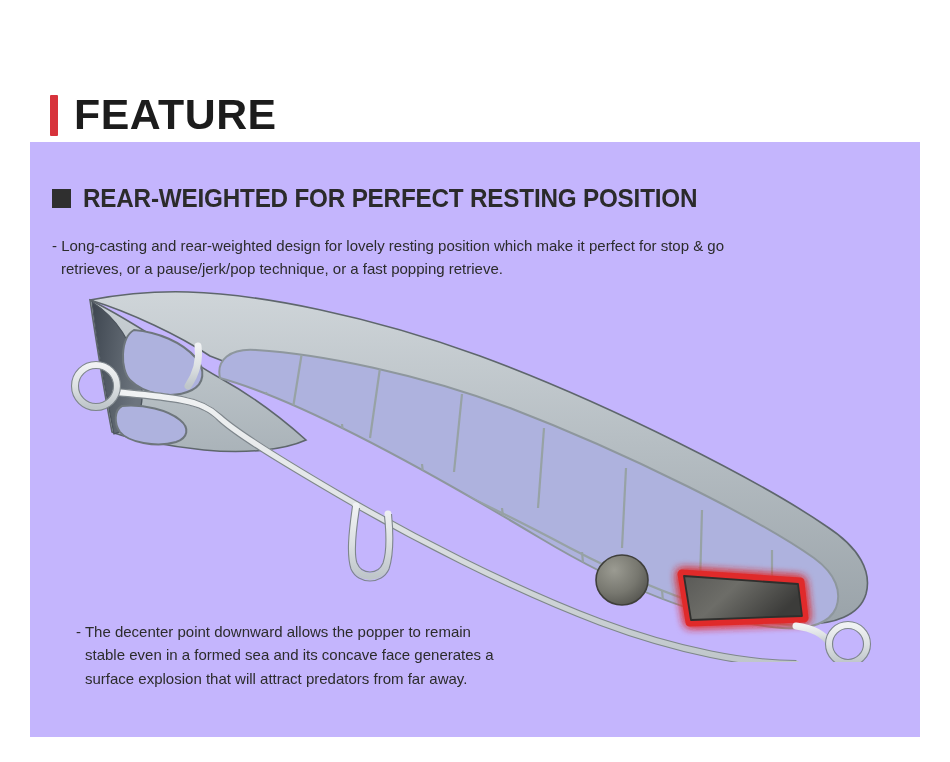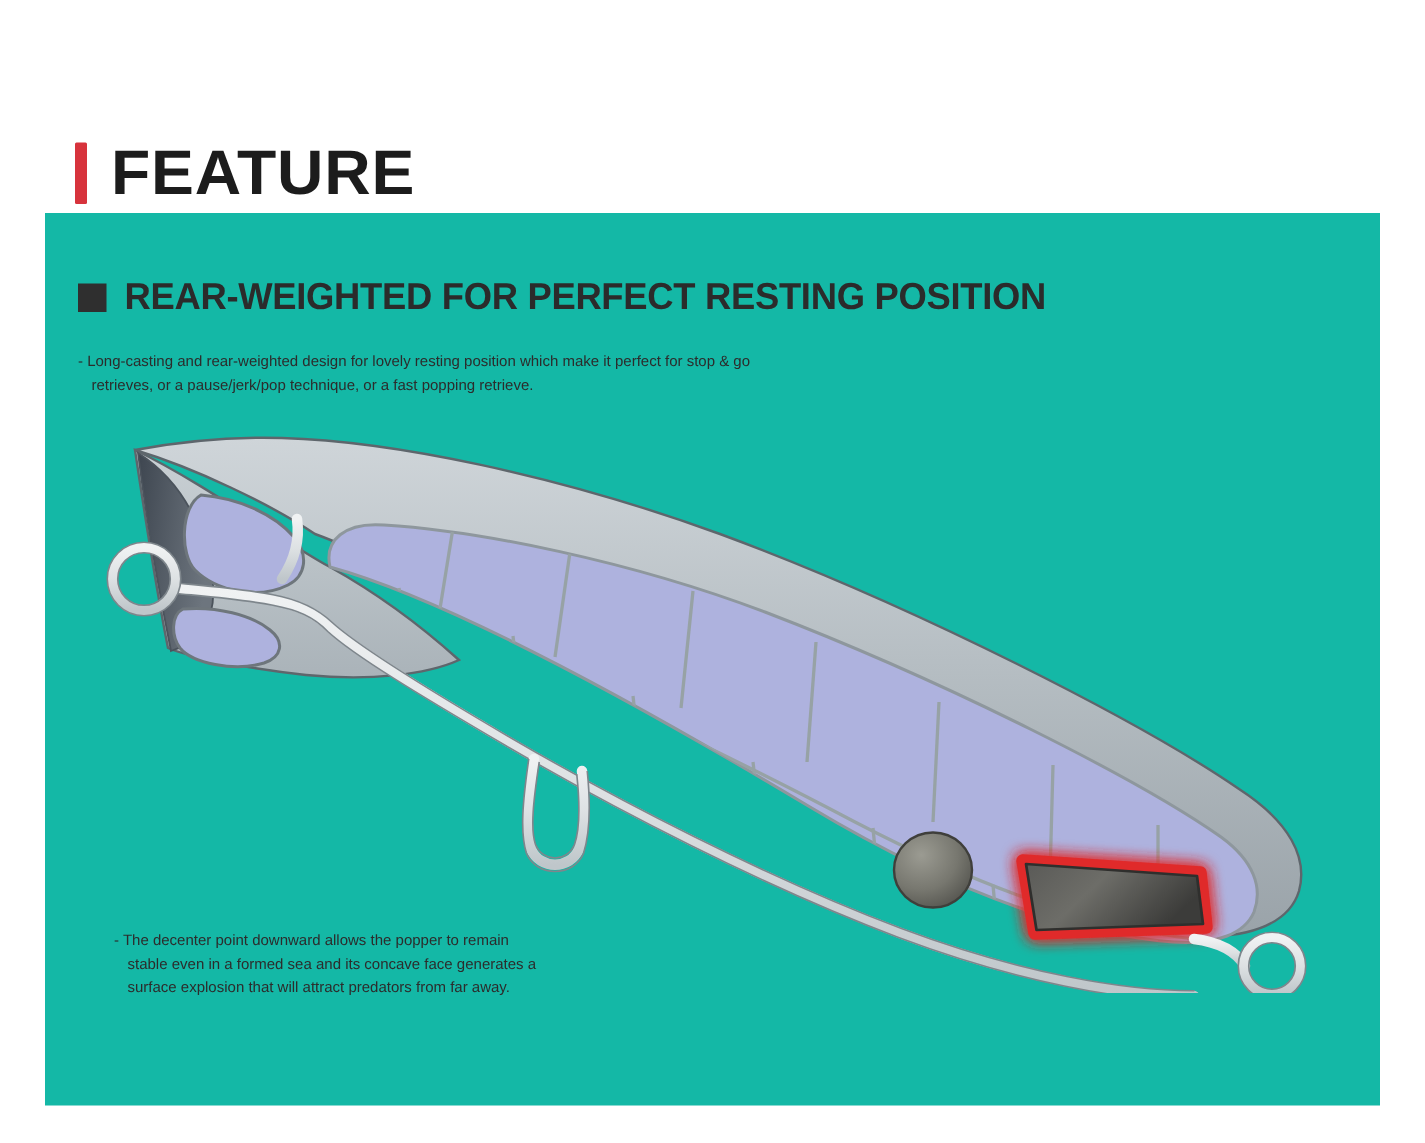--- a/index.html
+++ b/index.html
@@ -48,21 +48,21 @@
     transform-origin: left center;
   }
 
   
   .panel {
     position: absolute;
     left: 30px;
     top: 142px;
     width: 890px;
     height: 595px;
-    background: #14b8a6;
+    background: #c4b5fd;
   }
 
   
   .subhead {
     position: absolute;
     left: 22px;
     top: 42px;
     display: flex;
     align-items: center;
   }
@@ -81,21 +81,21 @@
     letter-spacing: -0.2px;
     transform: scaleX(0.97);
     transform-origin: left center;
     white-space: nowrap;
   }
 
   
   .para {
     position: absolute;
     font-family: "Liberation Sans", sans-serif;
-    font-size: 10px;
+    font-size: 15px;
     color: #2c2c2c;
     line-height: 1.55;
     white-space: pre-line;
   }
   .para-top {
     left: 22px;
     top: 92px;
     width: 850px;
     text-indent: -9px;
     padding-left: 9px;

